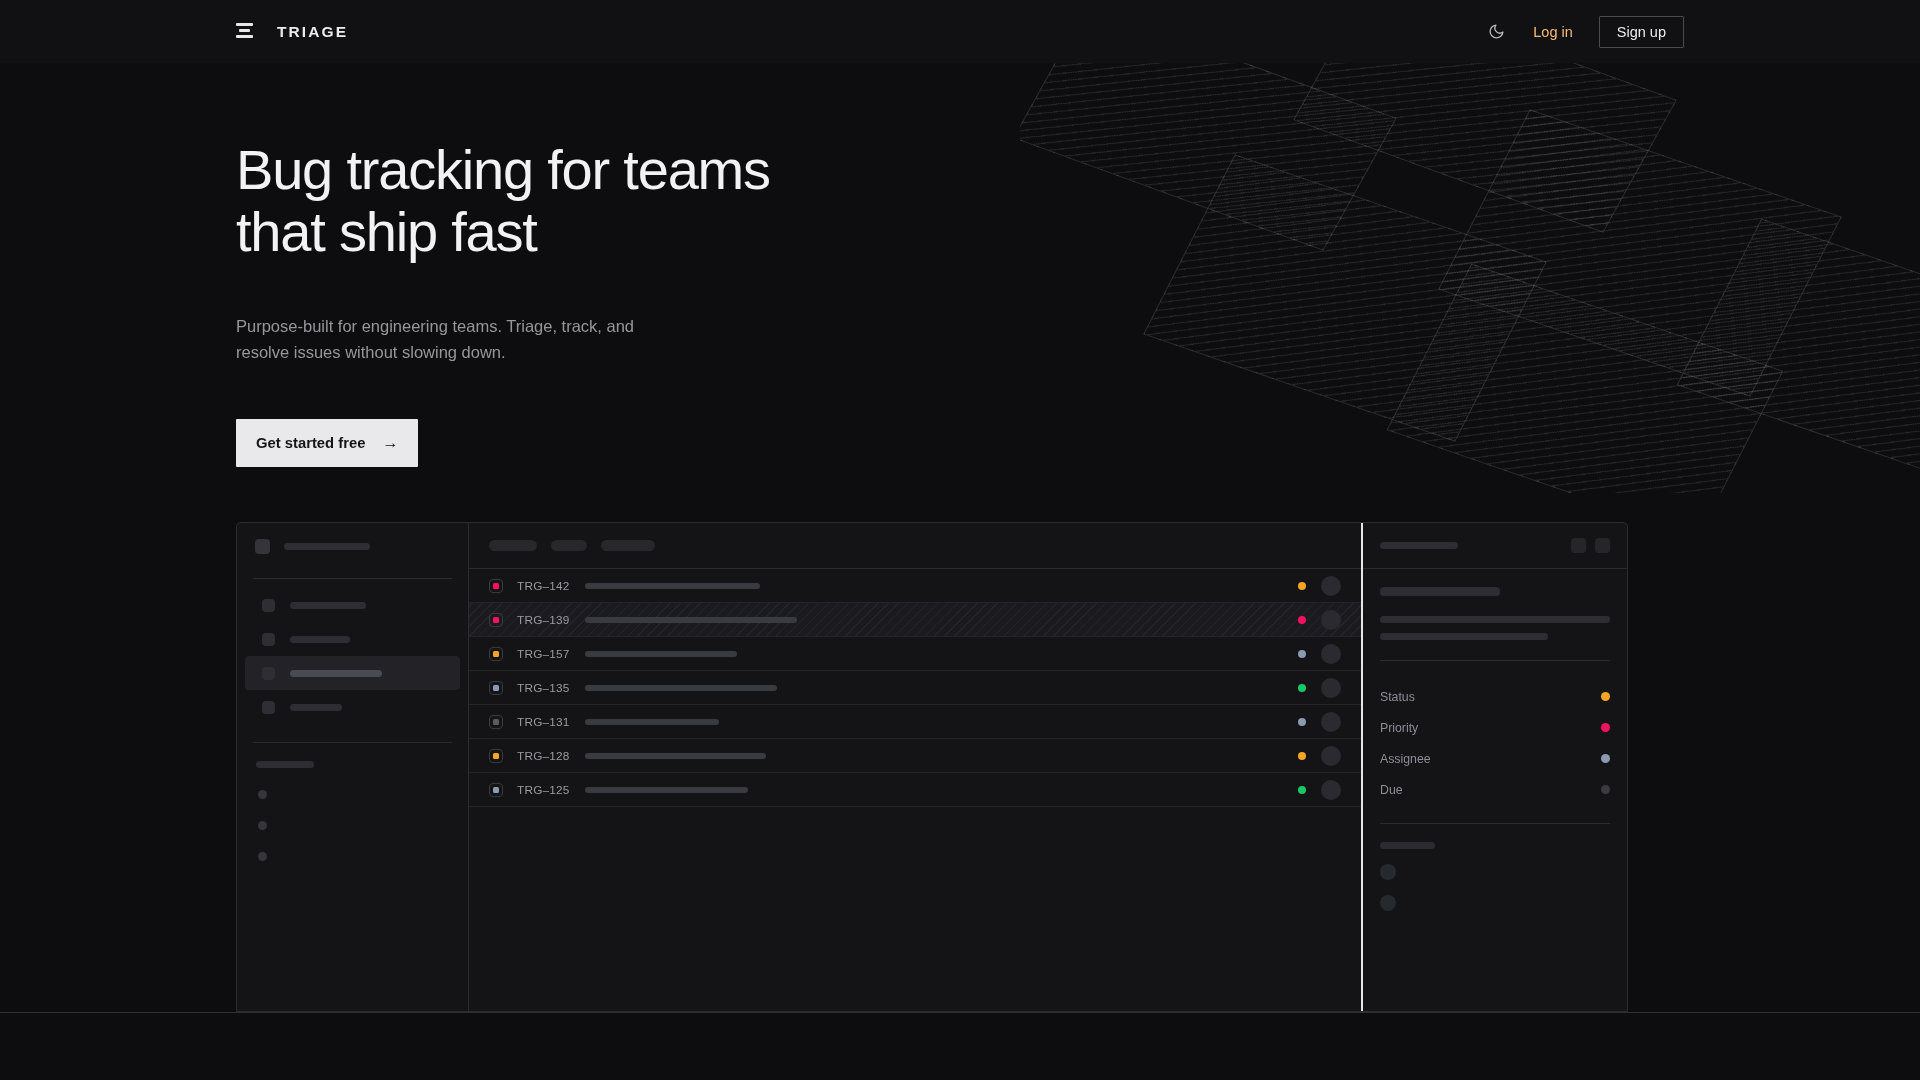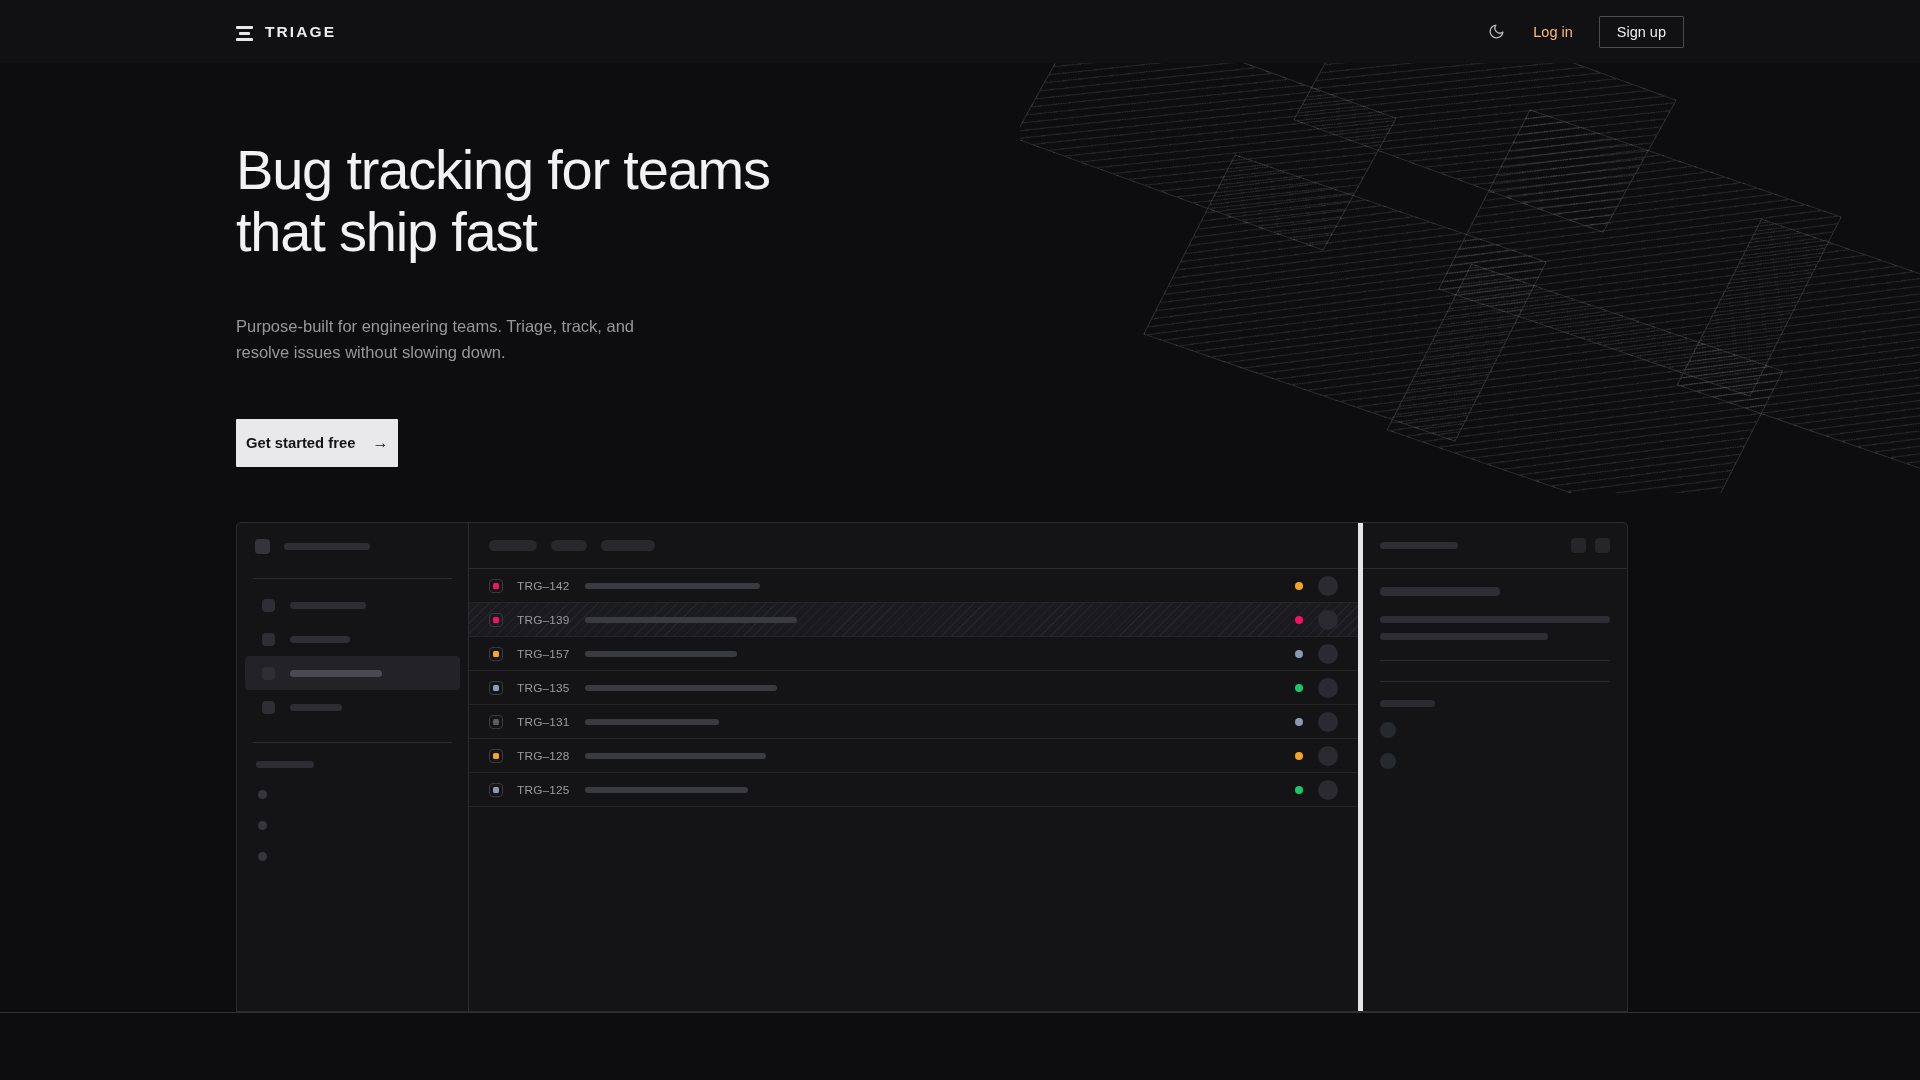--- a/index.html
+++ b/index.html
@@ -12,21 +12,21 @@
   .page { position:relative; width:1920px; height:1080px; background:#0d0d0f; }
 
   
   .nav {
     position:absolute; top:0; left:0; width:1920px; height:63px;
     background:#111113;
     display:flex; align-items:center;
     padding:0 236px 0 236px;
     z-index:40;
   }
-  .brand { display:flex; align-items:flex-end; gap:12px; }
+  .brand { display:flex; align-items:flex-start; gap:24px; }
   .brand-mark { display:flex; flex-direction:column; gap:3px; width:17px; }
   .brand-mark i { display:block; height:3px; background:#e8e8ea; border-radius:1px; }
   .brand-mark i:nth-child(1){ width:17px; }
   .brand-mark i:nth-child(2){ width:11px; margin-left:3px; }
   .brand-mark i:nth-child(3){ width:17px; }
   .brand-name {
     color:#ededef; font-size:15.5px; font-weight:700;
     letter-spacing:2.1px;
   }
   .nav-right { margin-left:auto; display:flex; align-items:center; gap:26px; }
@@ -61,21 +61,21 @@
     letter-spacing:-1.2px; margin-top:76px; white-space:pre-line;
   }
   .hero-sub {
     color:#96969c; font-size:16.5px; line-height:1.62; margin-top:50px;
     white-space:pre-line;
   }
   .cta {
     margin-top:53px; display:inline-flex; align-items:center; gap:17px;
     background:#e9e9eb; color:#141416;
     font-size:14.8px; font-weight:700;
-    padding:16px 10px; border:none; cursor:pointer; border-radius:1px;text-align:right;
+    padding:16px 20px; border:none; cursor:pointer; border-radius:1px;text-align:right;
   }
   .cta .arrow { font-size:16px; line-height:1; }
 
   
   .mock {
     position:absolute; left:236px; top:522px; width:1392px; height:490px;
     background:#141417;
     border:1px solid #2b2b30;
     border-radius:5px 5px 0 0;
     display:flex; overflow:hidden; z-index:10;
@@ -87,21 +87,21 @@
   .sk { height:7px; border-radius:4px; background:#2d2d33; }
   .side-div { height:1px; background:#2a2a2f; margin:9px 16px; }
   .side-item { height:34px; display:flex; align-items:center; gap:15px; padding:0 17px; margin:0 8px; border-radius:4px; }
   .side-item .dotsq { width:13px; height:13px; border-radius:4px; background:#2e2e34; flex:none; }
   .side-item.active { background:#222227; }
   .side-item.active .sk { background:#4a4a52; }
   .side-label { height:7px; border-radius:4px; background:#2d2d33; margin:18px 0 0 19px; width:58px; }
   .side-dot { width:9px; height:9px; border-radius:50%; background:#35353c; margin:22px 0 0 21px; }
 
   
-  .mock-list { flex:1; display:flex; flex-direction:column; border-right:5px solid #e5e5e5; }
+  .mock-list { flex:1; display:flex; flex-direction:column; border-right:2px solid #e5e5e5; }
   .list-head { height:46px; display:flex; align-items:center; gap:14px; padding:0 20px; border-bottom:1px solid #2b2b30; }
   .chip { height:11px; border-radius:6px; background:#27272c; }
   .row {
     height:34px; display:flex; align-items:center; gap:0;
     padding:0 20px; border-bottom:1px solid #242429; position:relative;
   }
   .row.hl {
     background:#1b1b1f;
     background-image:repeating-linear-gradient(
       -45deg, rgba(200,200,210,0.055) 0px, rgba(200,200,210,0.055) 1px,
@@ -308,20 +308,38 @@
             <span></span>
           </span>
       </div>
       <div class="det-body">
         <div class="sk" id="det-title" style="height: 9px; width: 120px;"></div>
         <div id="det-bars" style="margin-top:20px">
             <div class="sk" style="width: 230px; margin-top: 10px;"></div>
             <div class="sk" style="width: 168px; margin-top: 10px;"></div>
           </div>
         <div class="det-div"></div>
+        <div id="det-meta">
+            <div class="meta">
+              <span class="meta-label">Status</span>
+              <span class="meta-dot" style="background:#f5a524"></span>
+            </div>
+            <div class="meta">
+              <span class="meta-label">Priority</span>
+              <span class="meta-dot" style="background:#f31260"></span>
+            </div>
+            <div class="meta">
+              <span class="meta-label">Assignee</span>
+              <span class="meta-dot" style="background:#8b9ab0"></span>
+            </div>
+            <div class="meta">
+              <span class="meta-label">Due</span>
+              <span class="meta-dot" style="background:#3a3a41"></span>
+            </div>
+          </div>
         <div class="det-div" style="margin:18px 0 0"></div>
         <div class="det-foot-bar"></div>
         <div id="det-circles">
             <div class="det-circ"></div>
             <div class="det-circ"></div>
           </div>
       </div>
     </div>
   </div>
 

